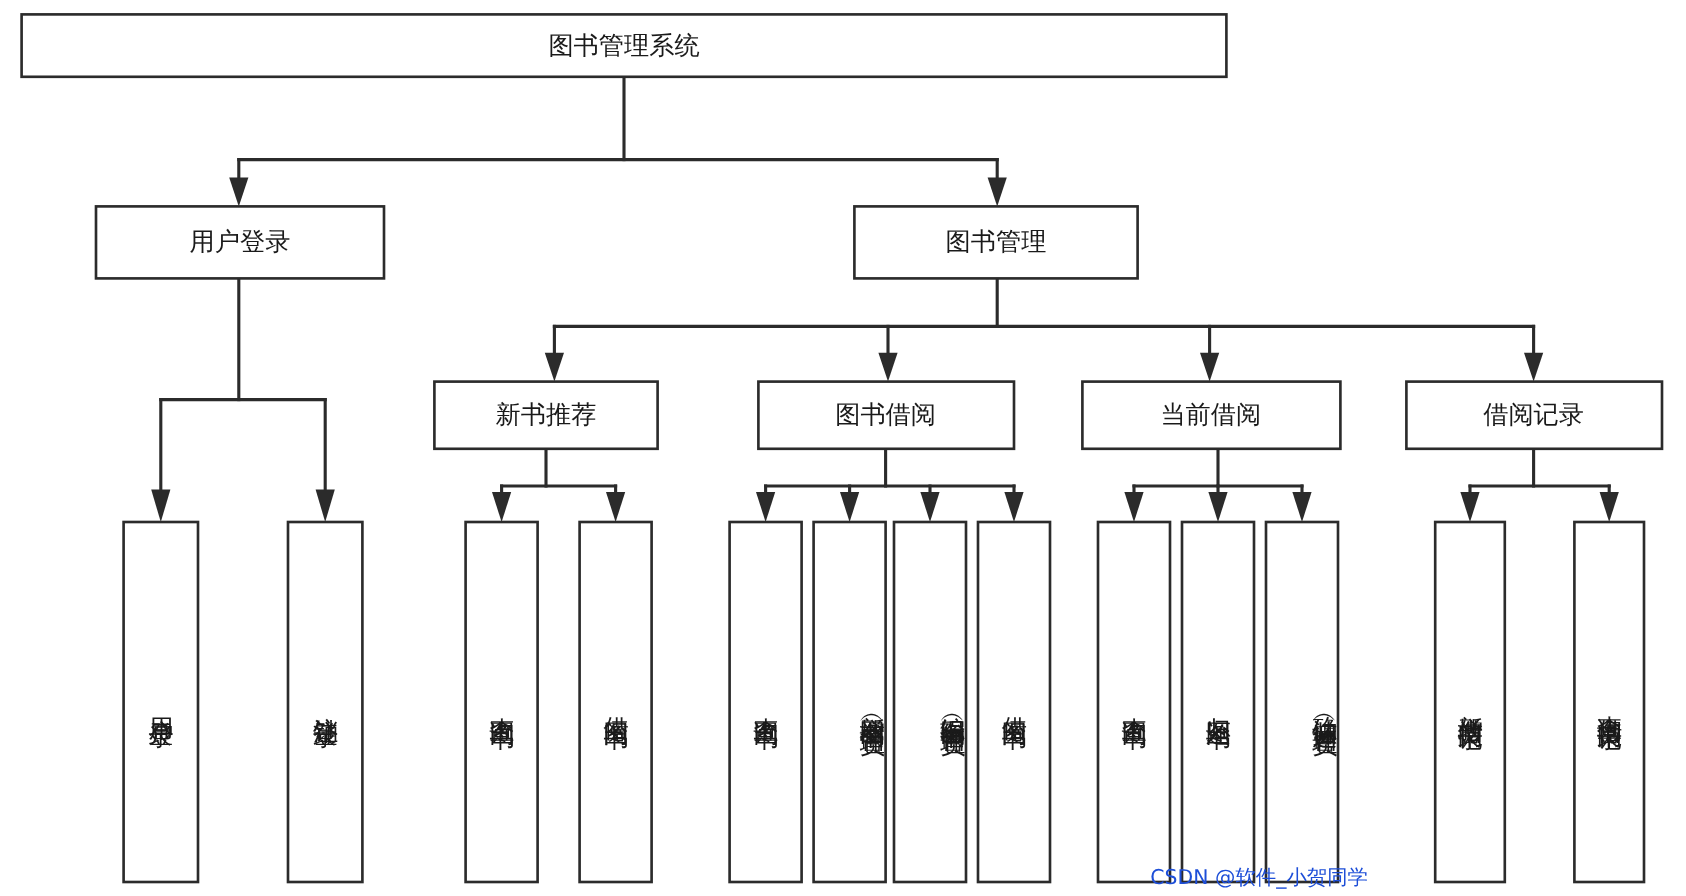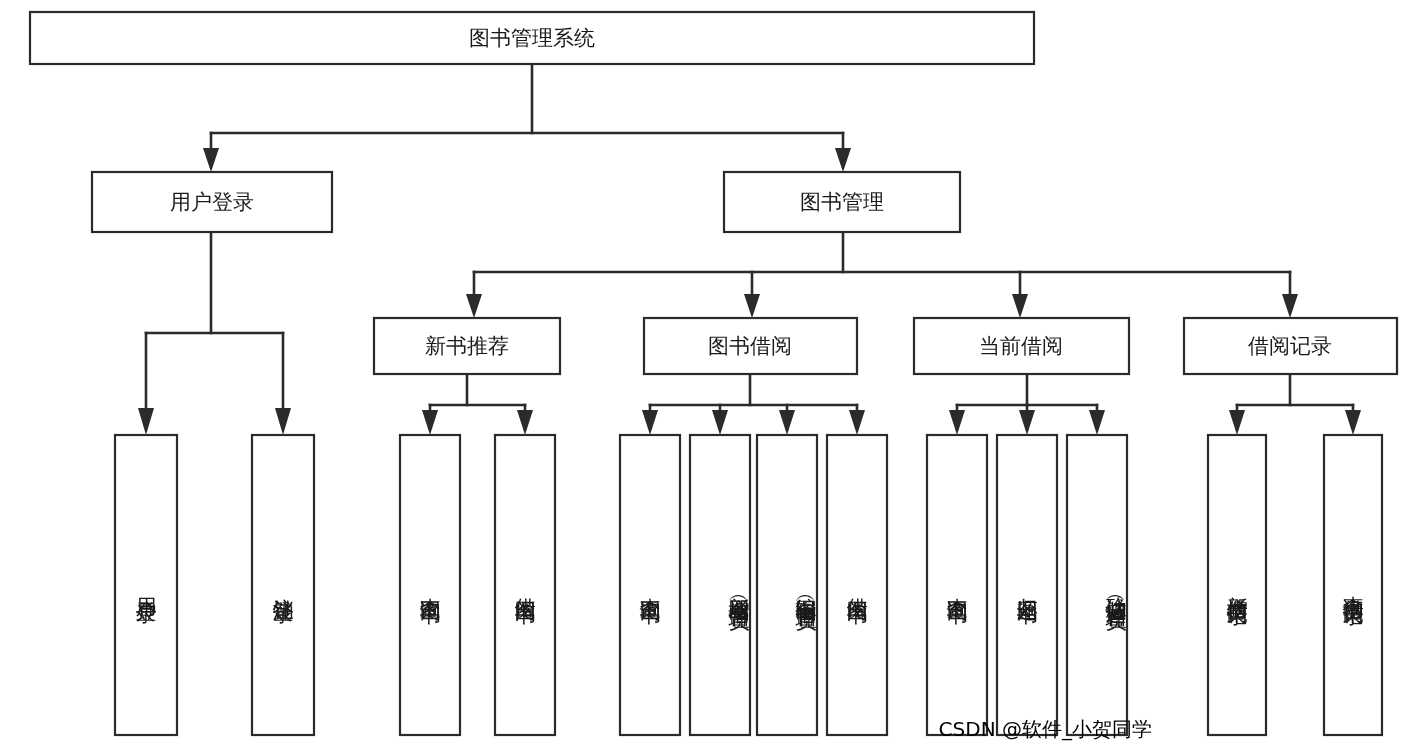--- a/index.html
+++ b/index.html
@@ -11,21 +11,20 @@
     width: 1405px;
     height: 747px;
     font-family: "DejaVu Sans", "Liberation Sans", sans-serif;
     overflow: hidden;
   }
   #diagram-root {
     position: relative;
     width: 1148px;
     height: 747px;
     background: #ffffff;
-    margin-left: 12px;
   }
   svg.diagram-canvas {
     position: absolute;
     top: 0;
     left: 0;
     width: 1405px;
     height: 747px;
   }
   .node-box {
     fill: #ffffff;
@@ -65,22 +64,22 @@
     user-select: none;
   }
   .node-label-v.center-v {
     align-items: center;
   }
   .watermark {
     position: absolute;
     right: 8px;
     bottom: 4px;
     font-family: "DejaVu Sans", "Liberation Sans", sans-serif;
-    font-size: 20px;
-    color: #000000;
+    font-size: 17px;
+    color: #1d4ed8;
     white-space: nowrap;
     user-select: none;
   }
 </style>
 </head>
 <body>
 
 <div id="diagram-root">
 
   <svg class="diagram-canvas" viewBox="0 0 1405 747" xmlns="http://www.w3.org/2000/svg">

